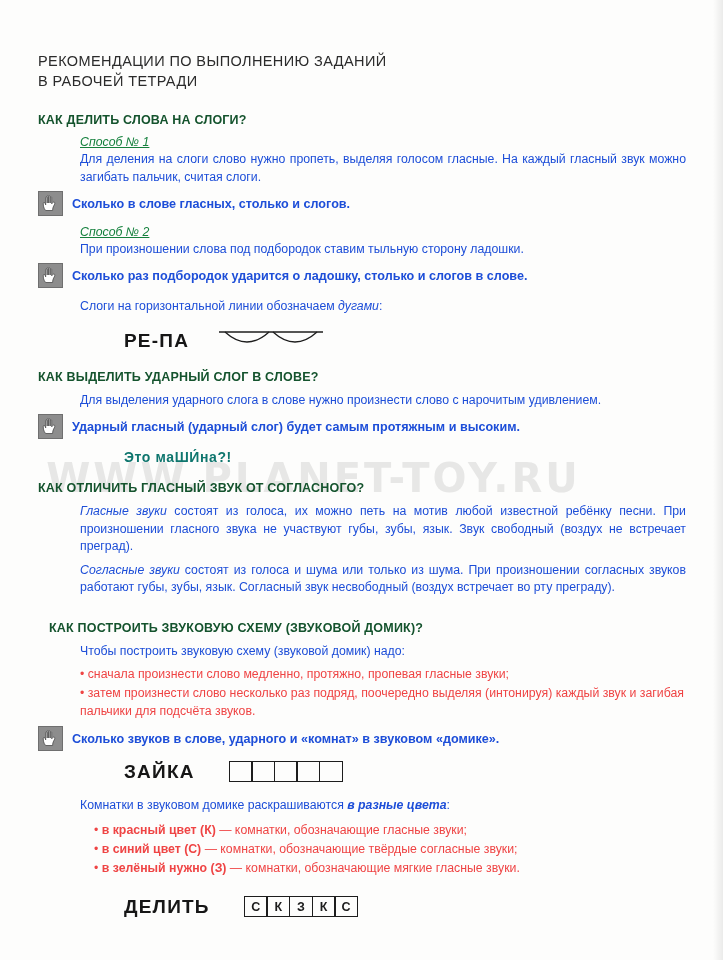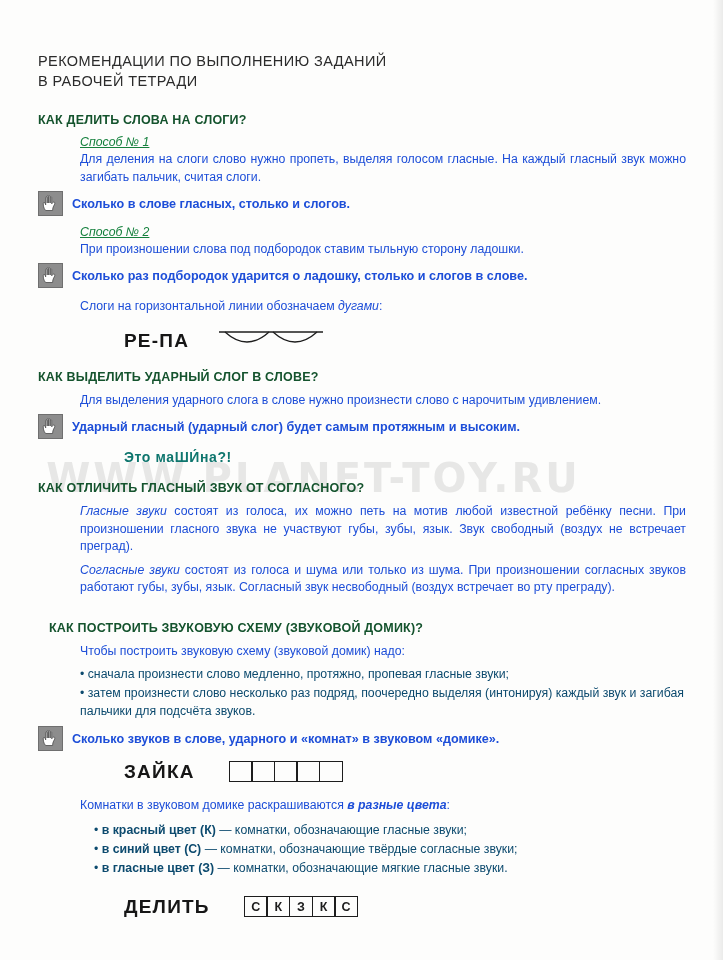--- a/index.html
+++ b/index.html
@@ -108,21 +108,21 @@
     font-weight: bold;
     font-size: 14px;
     letter-spacing: 0.6px;
     color: #0f766e;
     margin: 10px 0 16px 0;
   }
   .bullets {
     font-size: 12.3px;
     line-height: 1.45;
     margin: 0;
-    color: #0c4a6e;
+    color: #ef4444;
   }
   .bullets div { margin-bottom: 1px; }
   em.i { font-style: italic; }
   b.b { font-weight: bold; }
   .boxes {
     display: flex;
     margin-left: 34px;
   }
   .cell {
     width: 24px;
@@ -281,21 +281,21 @@
         <span>Комнатки в звуковом домике раскрашиваются </span><em class="i"><b class="b">в разные цвета</b></em><span>:</span>
       </div>
       <div class="bullets" style="margin-top:8px; margin-left:14px;">
         <div>
           <span>• </span><b class="b">в красный цвет (К)</b><span> — комнатки, обозначающие гласные звуки;</span>
         </div>
         <div>
           <span>• </span><b class="b">в синий цвет (С)</b><span> — комнатки, обозначающие твёрдые согласные звуки;</span>
         </div>
         <div>
-          <span>• </span><b class="b">в гласные цвет (З)</b><span> — комнатки, обозначающие мягкие гласные звуки.</span>
+          <span>• </span><b class="b">в зелёный нужно (З)</b><span> — комнатки, обозначающие мягкие гласные звуки.</span>
         </div>
       </div>
     </div>
 
     <div class="row-word" style="margin-left:86px; margin-top:18px;">
       <span class="word-big">ДЕЛИТЬ</span>
       <span class="boxes">
         <span class="cell">С</span>
         <span class="cell">К</span>
         <span class="cell">З</span>

